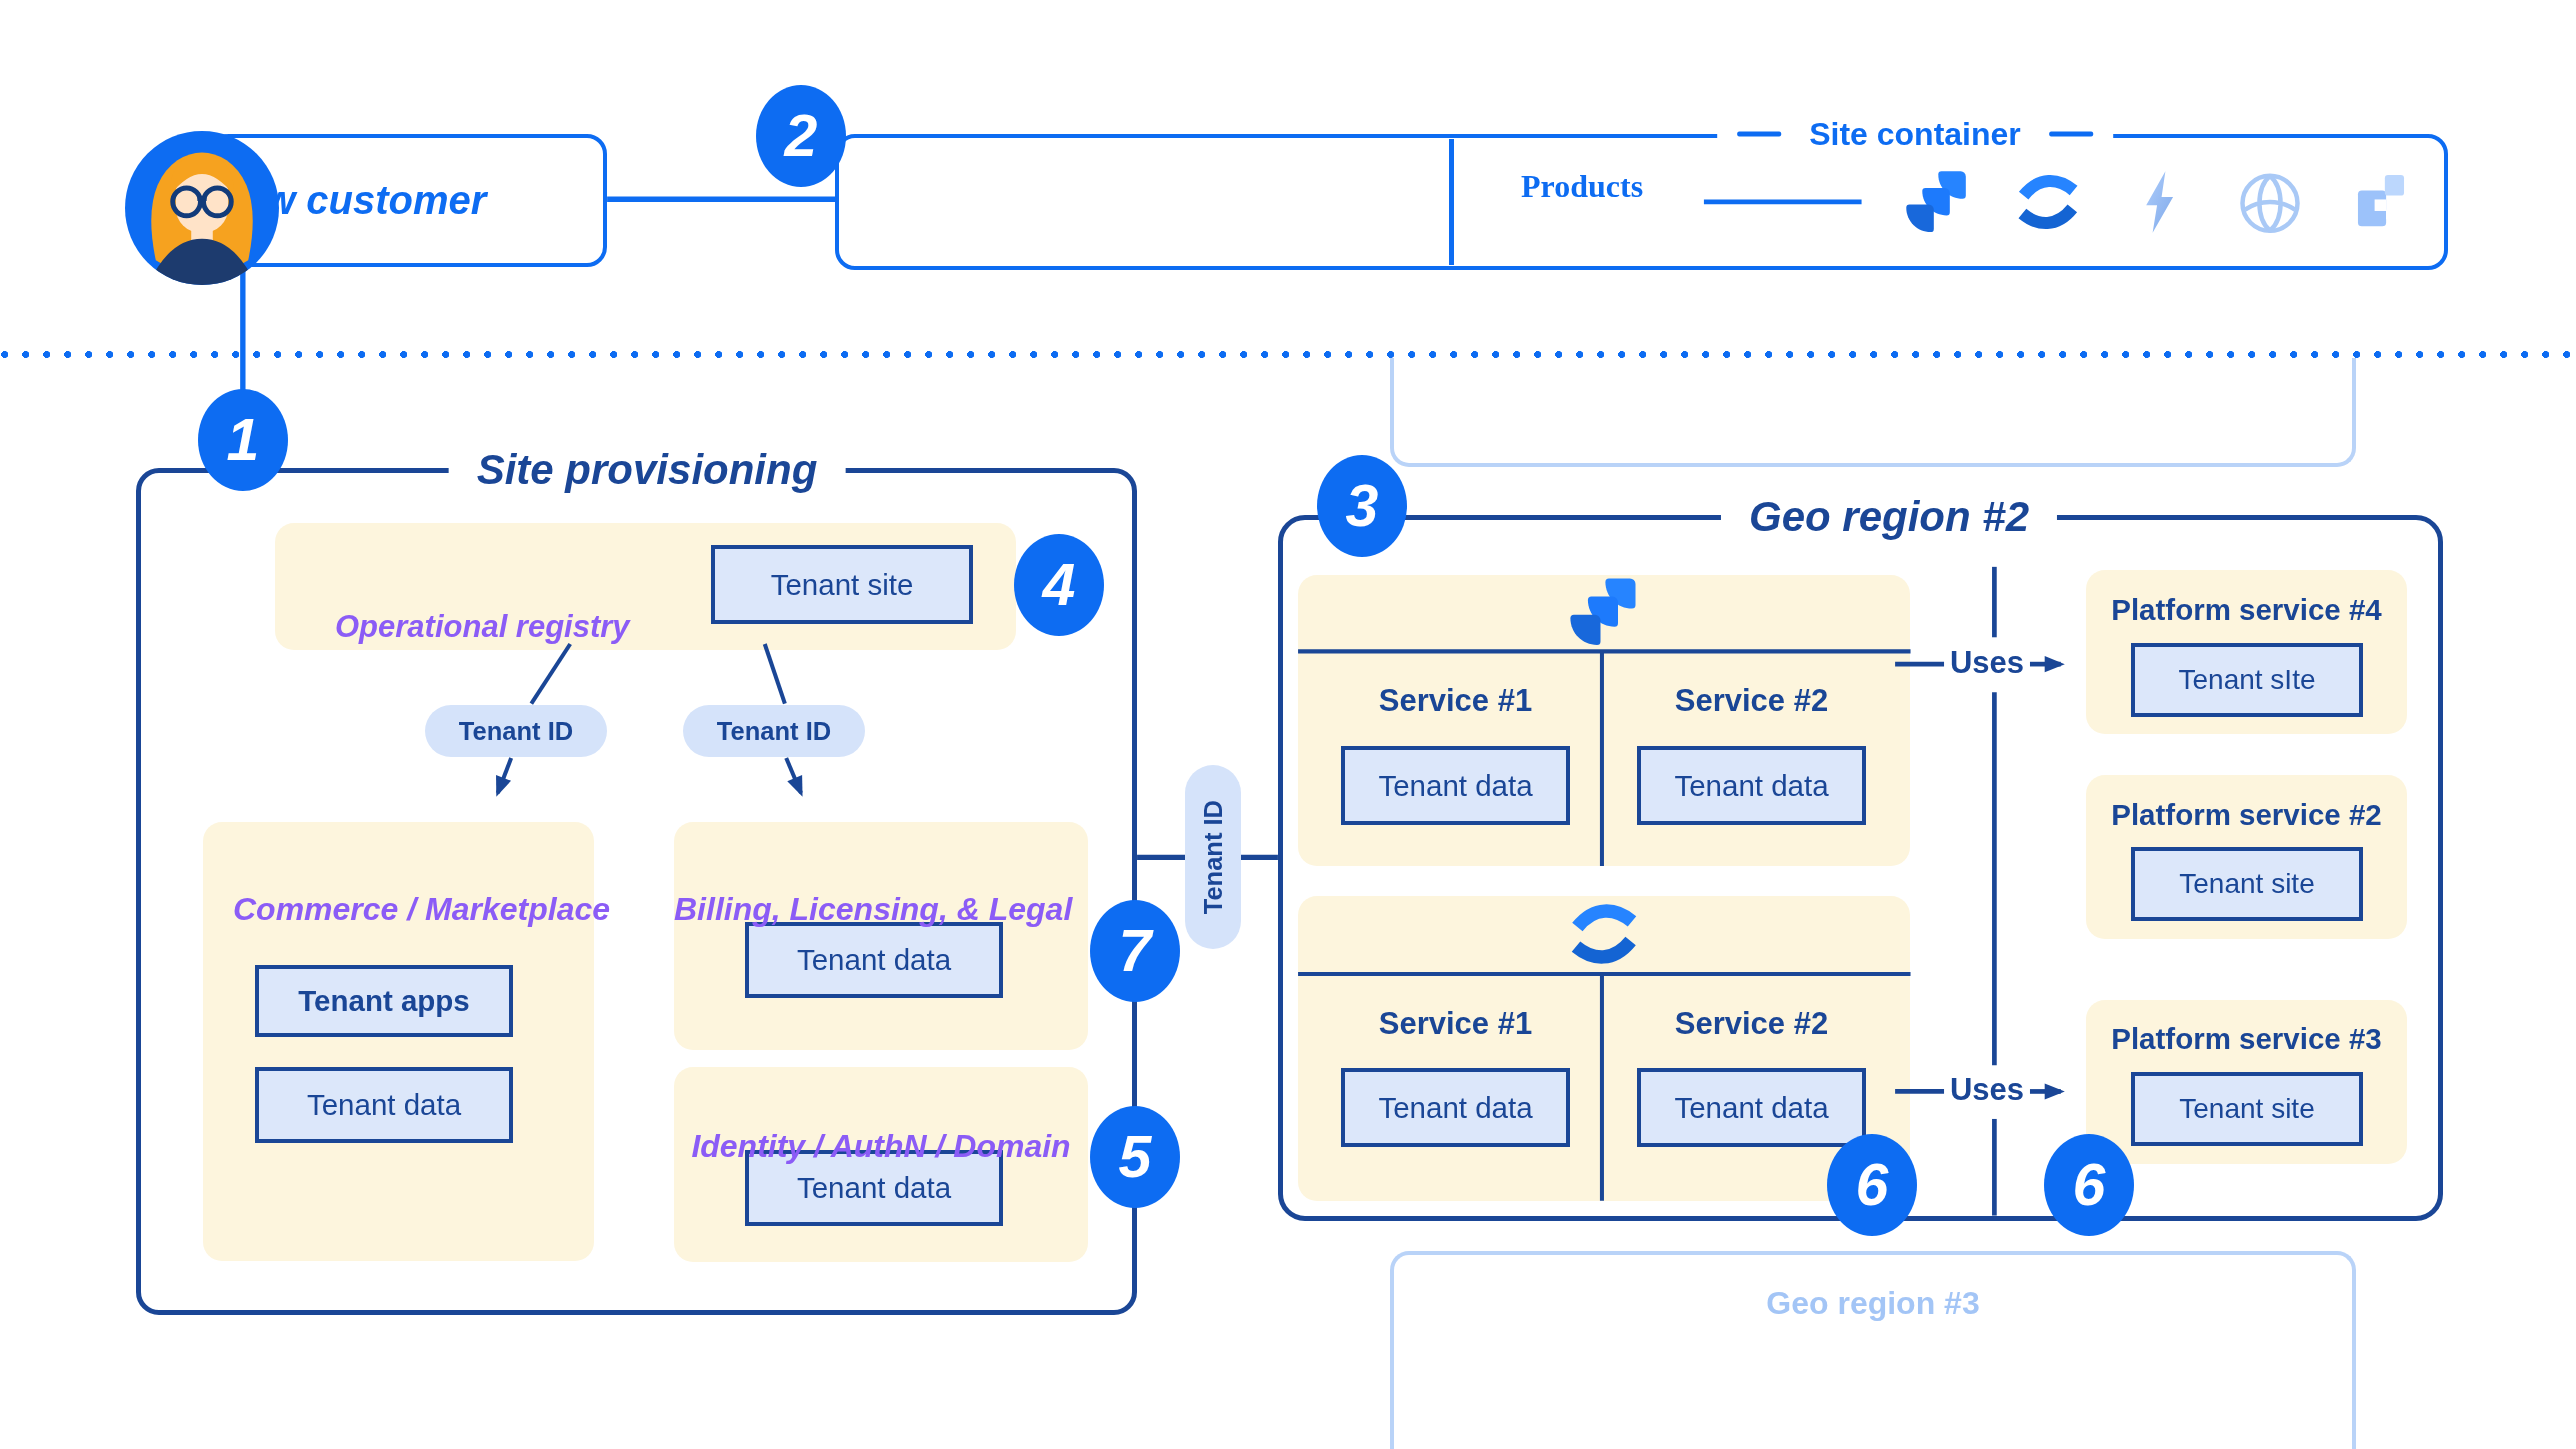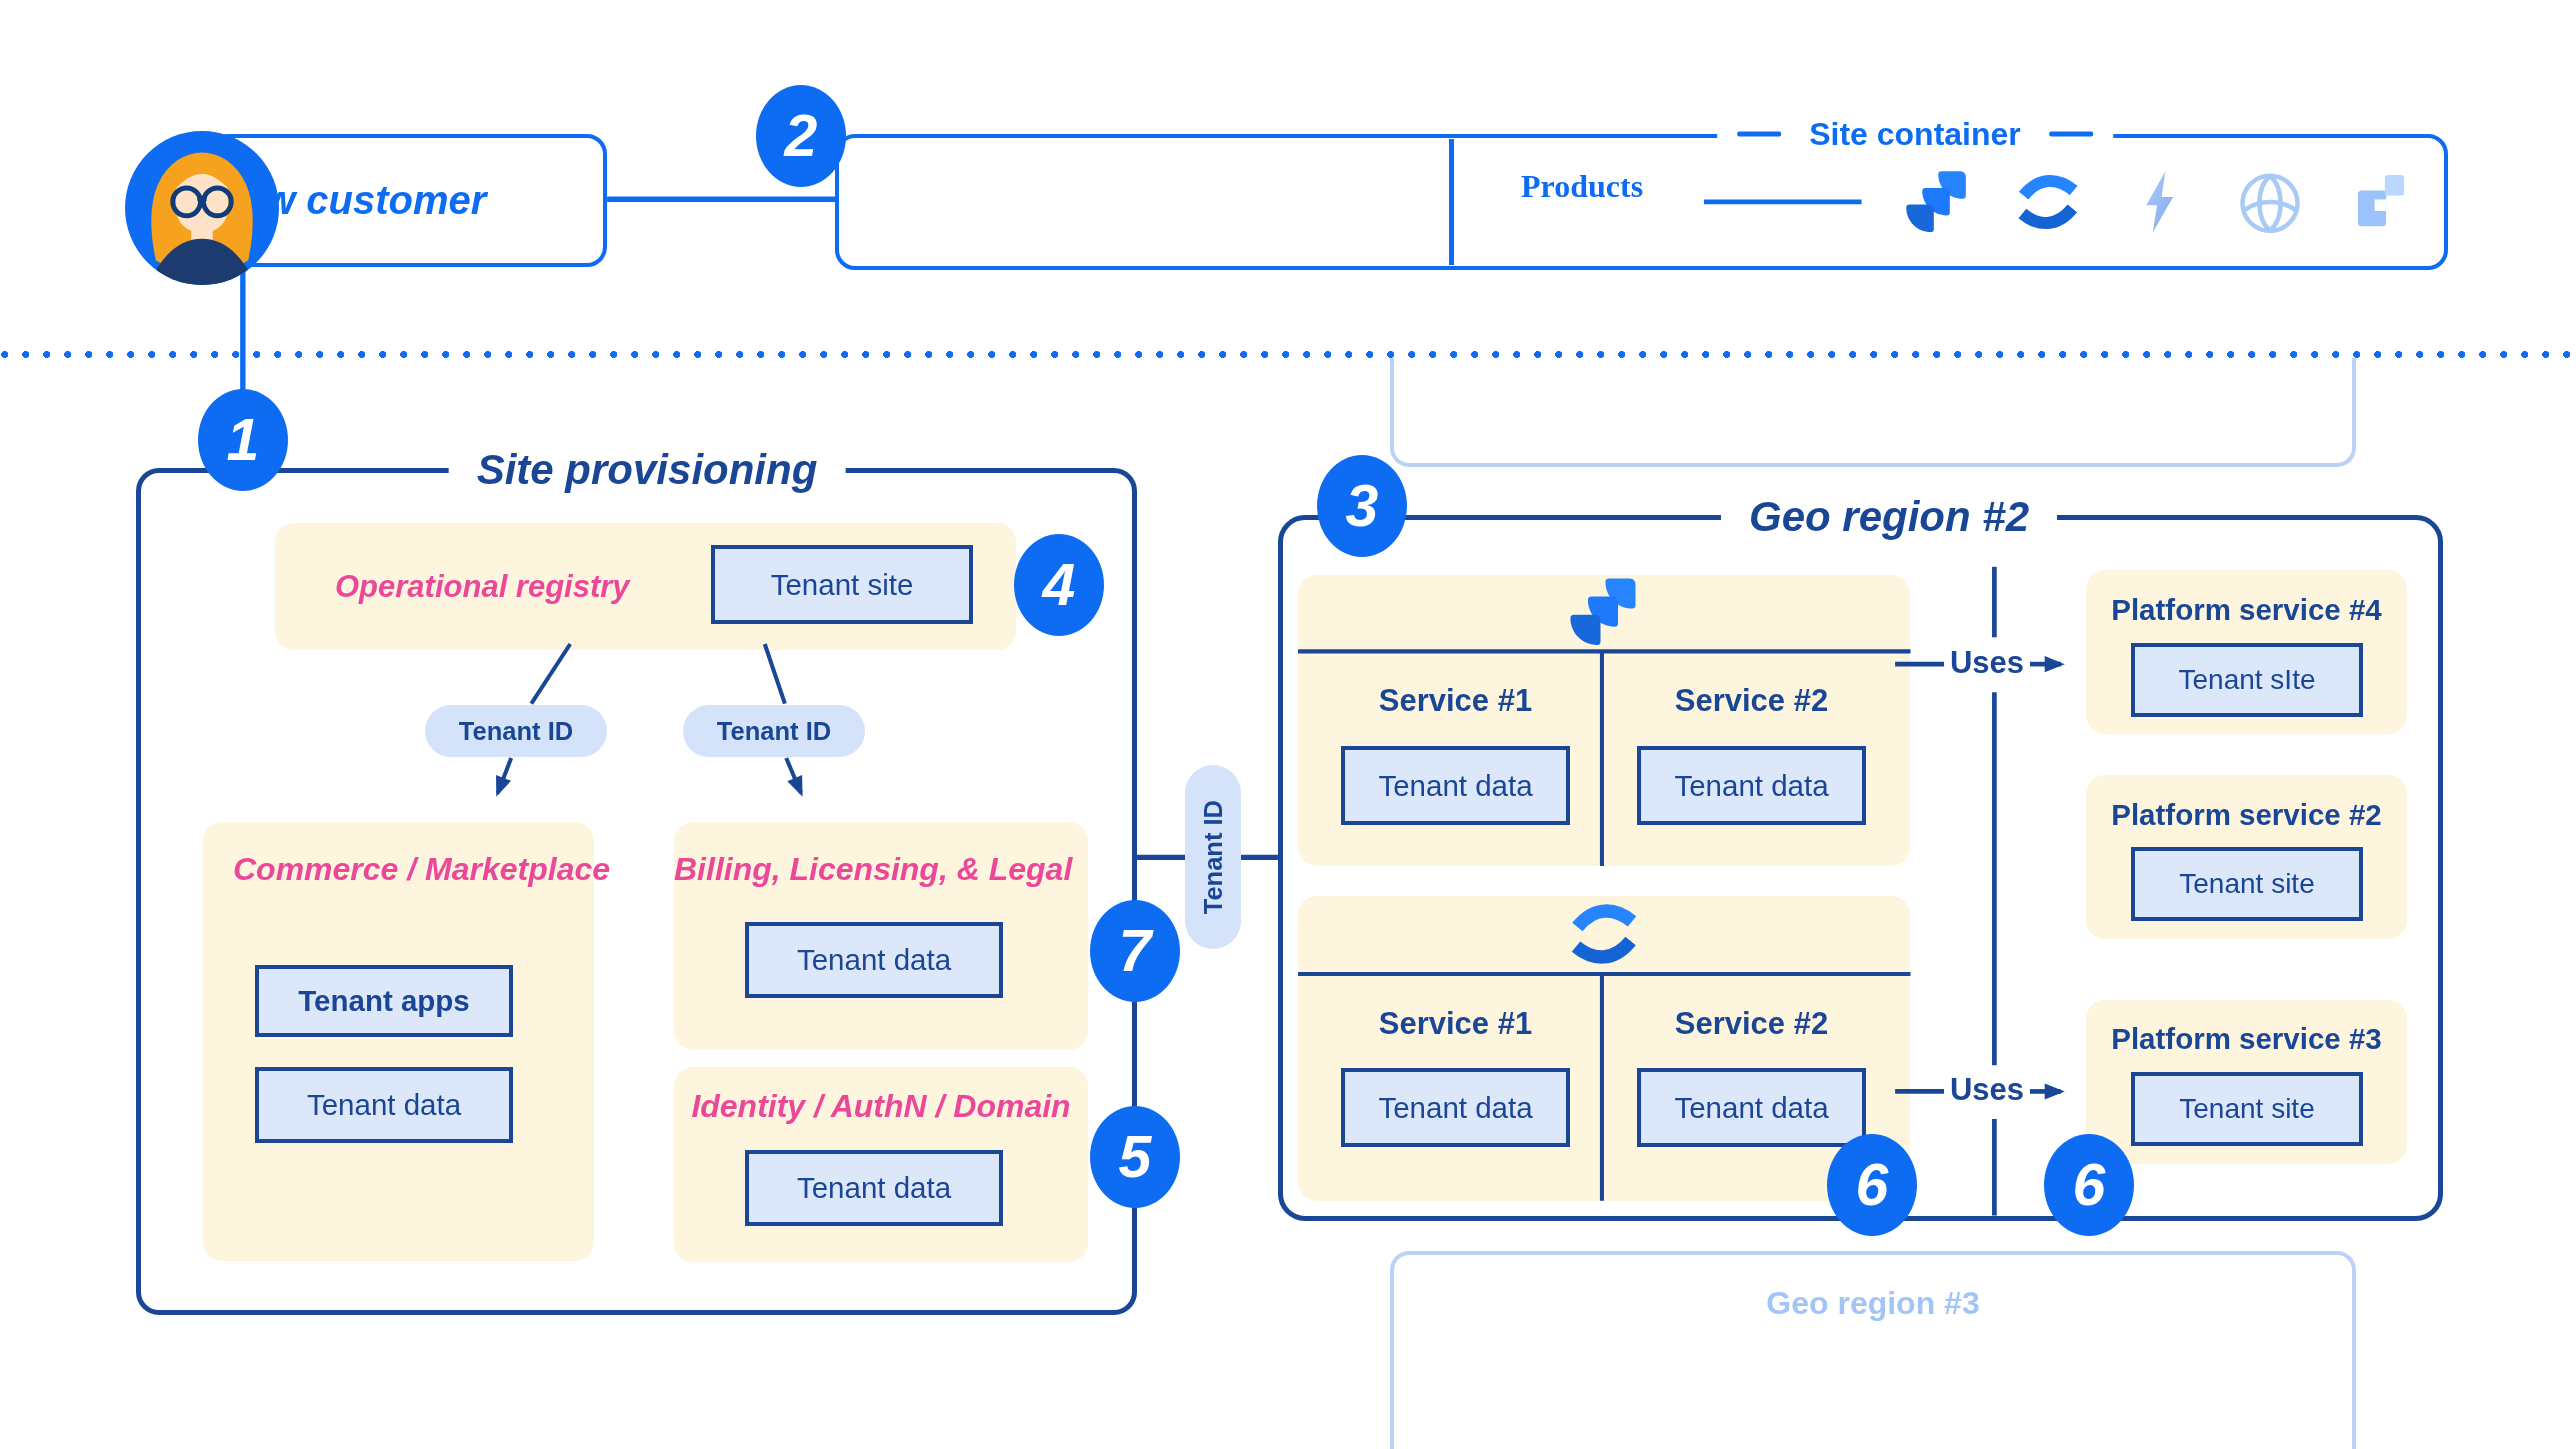--- a/index.html
+++ b/index.html
@@ -22,21 +22,21 @@
   .cream{background:#FDF5DD;border-radius:19px;box-sizing:border-box;}
   .databox{
     background:#DCE7FA;border:4px solid #1A4696;box-sizing:border-box;
     display:flex;align-items:center;justify-content:center;
     color:#1A4696;font-size:29.5px;font-weight:500;z-index:3;
   }
   .pill{
     background:#D5E3FA;border-radius:40px;display:flex;align-items:center;justify-content:center;
     color:#1A4696;font-size:25.5px;font-weight:600;z-index:10;box-sizing:border-box;
   }
-  .cream-title{color:#ec4899;font-style:italic;font-weight:600;font-size:32px;z-index:4;}
+  .cream-title{color:#8b5cf6;font-style:italic;font-weight:600;font-size:32px;z-index:4;margin-top:40px;}
   .svc-label{color:#1A4696;font-weight:600;font-size:31px;z-index:4;text-align:center;}
   .on-border-label{
     z-index:10;background:#fff;padding:0 28px;color:#1A4696;
     font-style:italic;font-weight:600;font-size:42px;white-space:nowrap;
     transform:translate(-50%,-50%);
   }
   .badge{
     width:90px;height:102px;border-radius:50%;background:#0D6CF2;z-index:20;
     display:flex;align-items:center;justify-content:center;
     color:#fff;font-size:59px;font-style:italic;font-weight:600;

